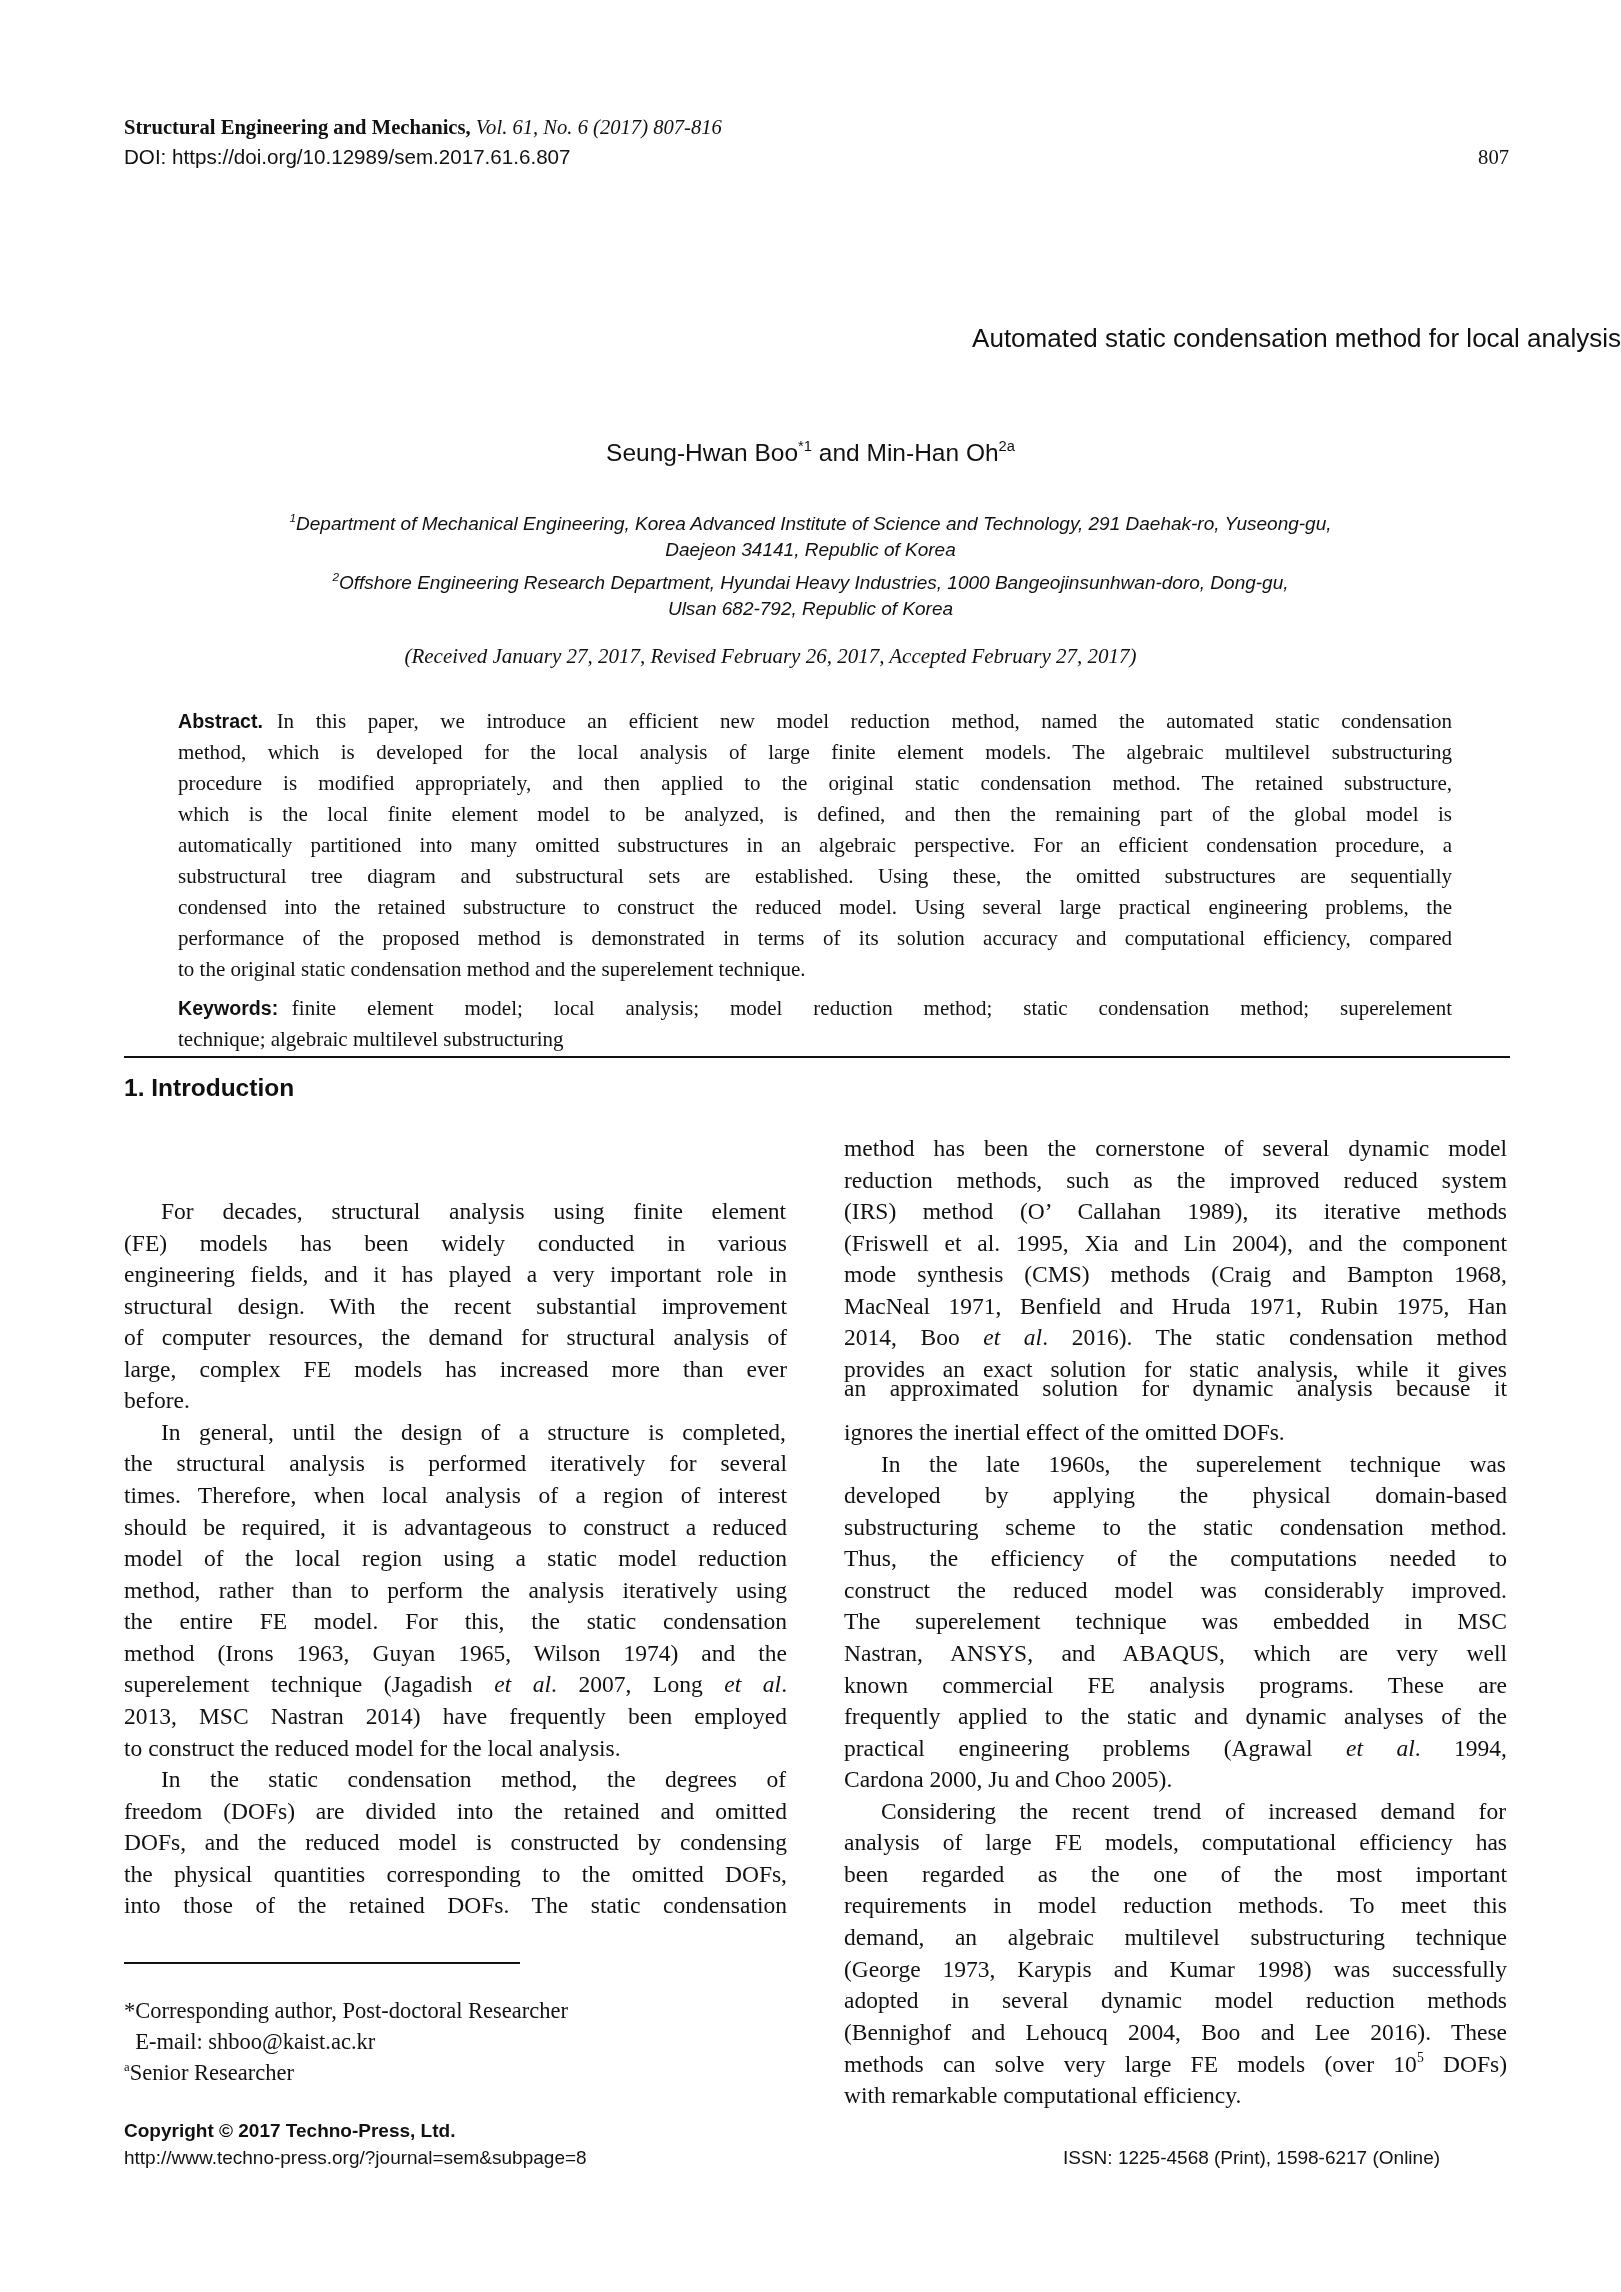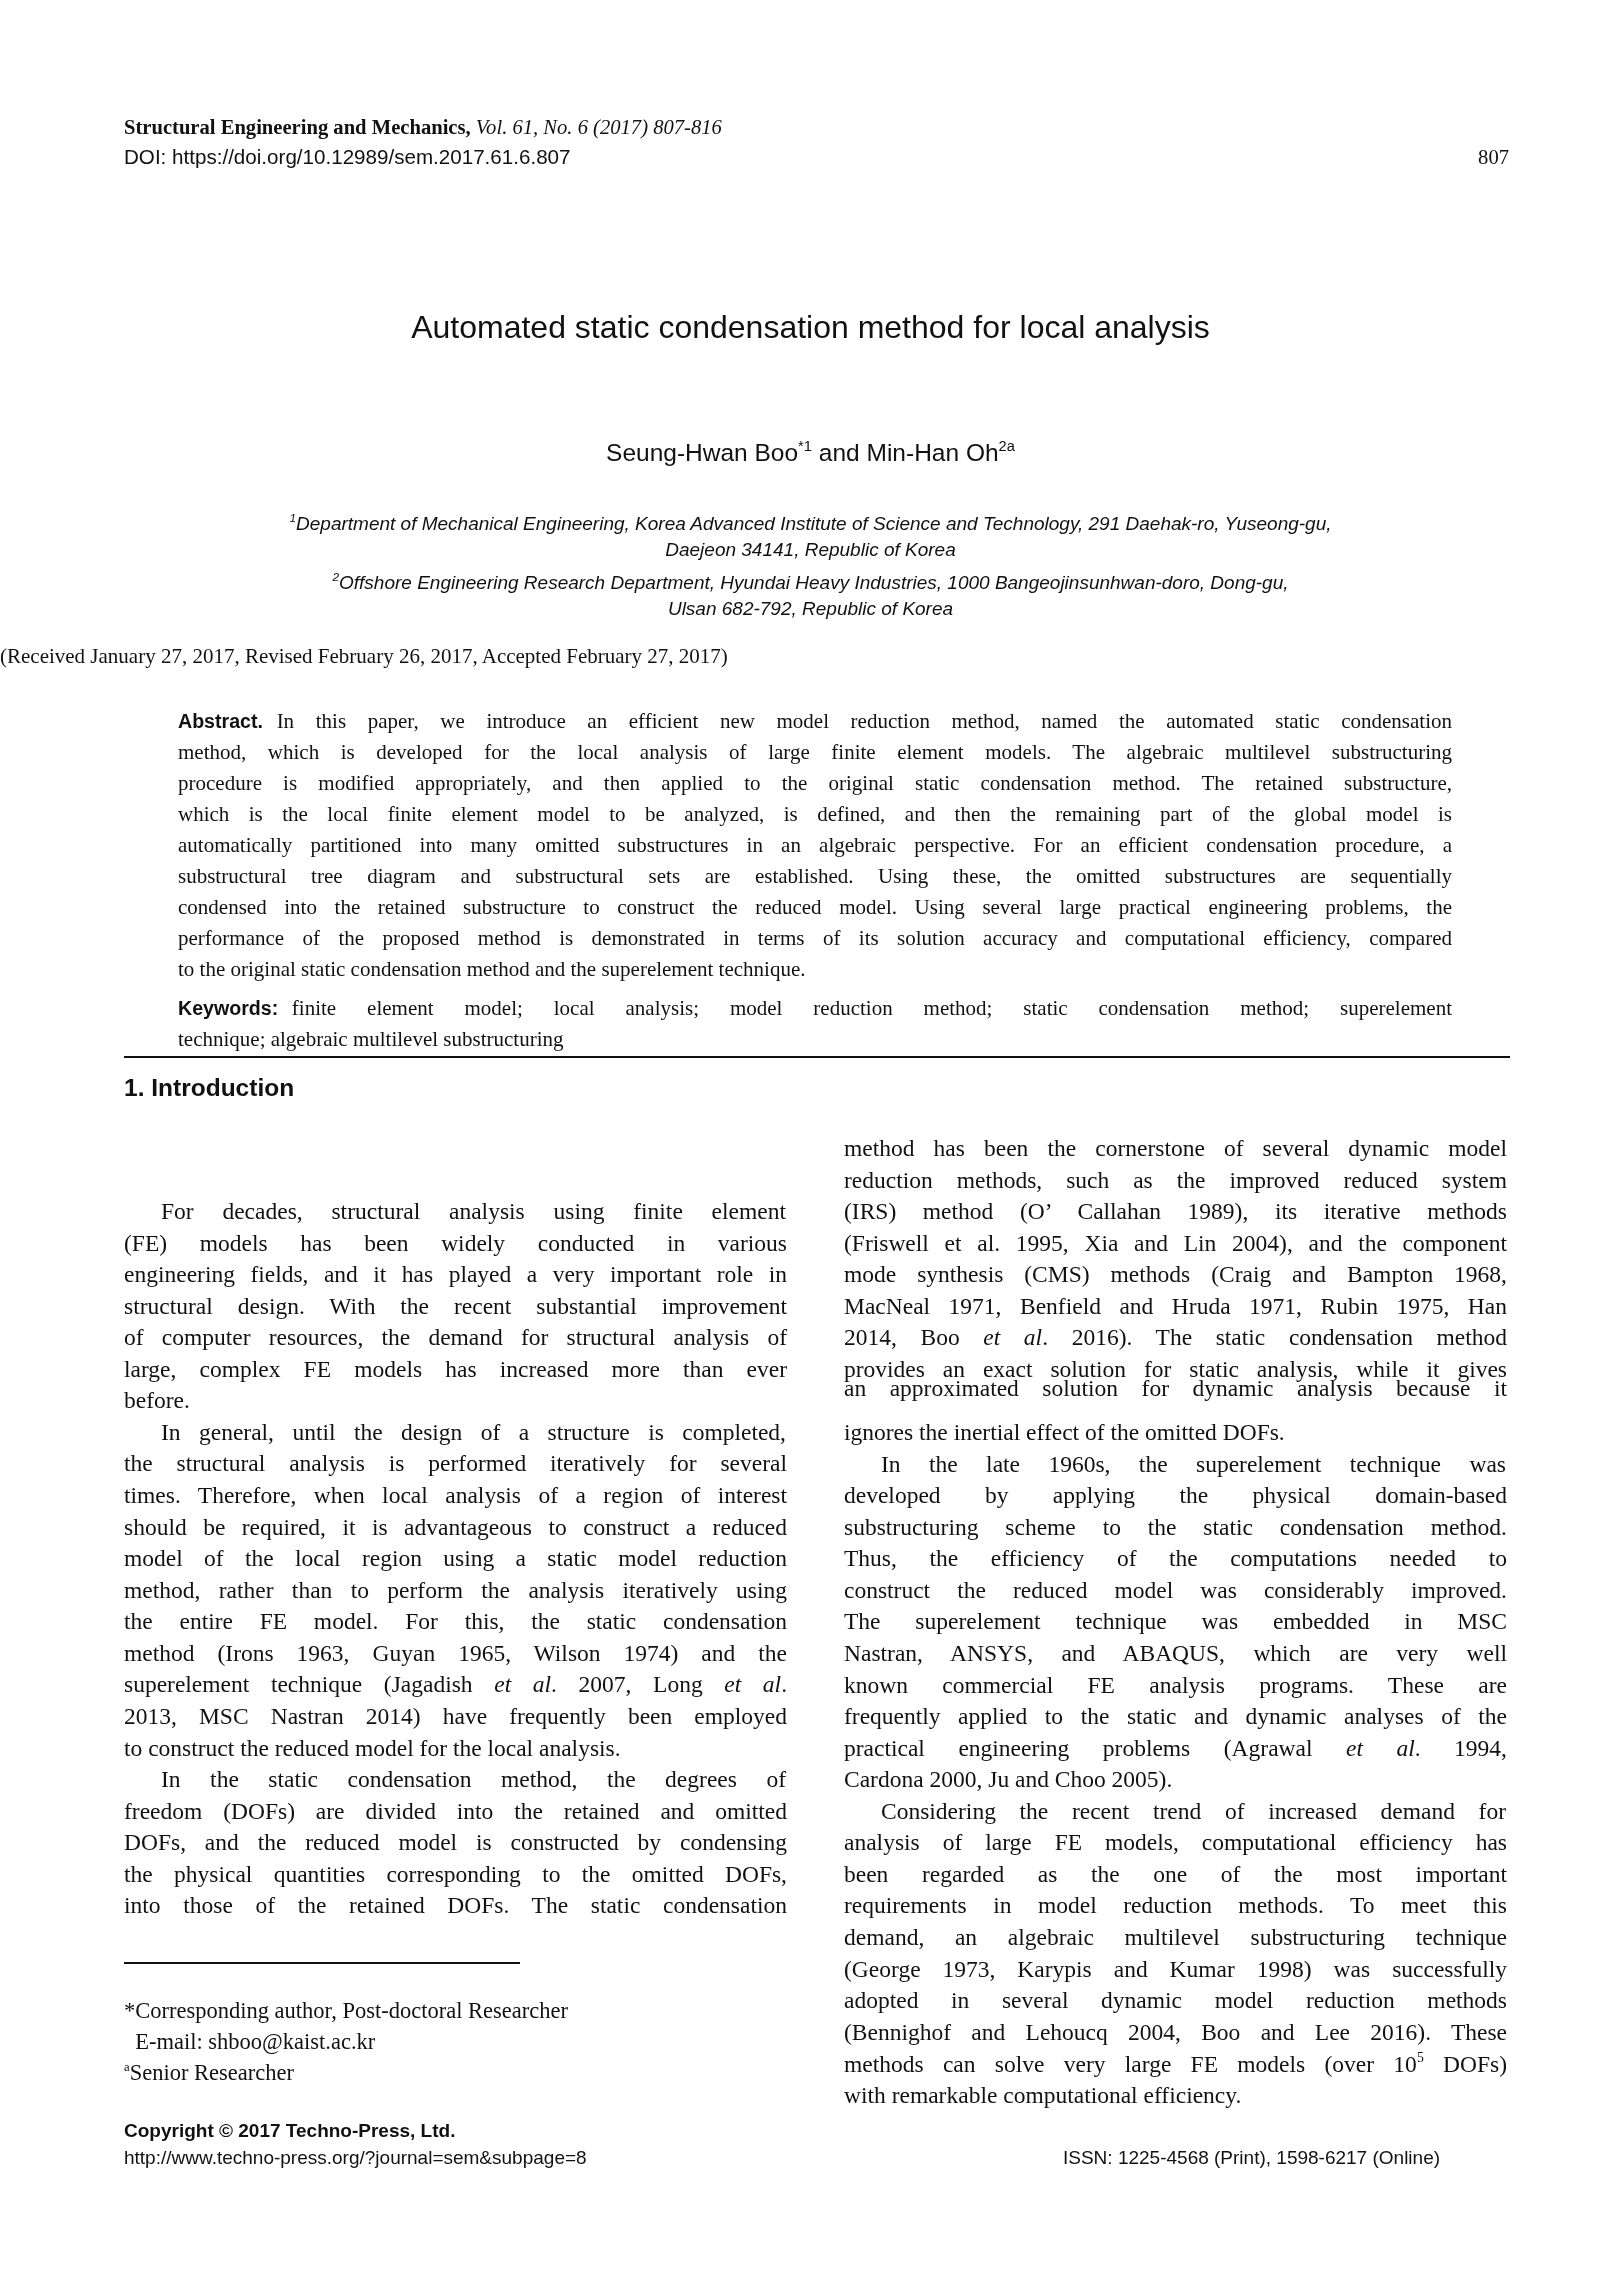--- a/index.html
+++ b/index.html
@@ -9,26 +9,26 @@
   .sans { font-family: "Liberation Sans", "DejaVu Sans", sans-serif; }
 
   
   .journal-line { left: 124px; top: 116px; font-size: 20.6px; white-space: nowrap; }
   .journal-line b { font-weight: bold; }
   .journal-line i { font-style: italic; }
   .doi-line { left: 124px; top: 145px; font-size: 20.6px; white-space: nowrap; }
   .page-num { left: 1470px; top: 146px; width: 39px; text-align: right; font-size: 20.6px; }
 
   
-  .title { left: 0; width: 1621px; text-align: center; font-size: 32px; line-height: 41px; top: 307px; }
+  .title { left: 0; width: 1621px; text-align: right; font-size: 26px; line-height: 41px; top: 318px; }
   .authors { left: 0; width: 1621px; text-align: center; font-size: 24.5px; top: 438px; }
   .authors sup { font-size: 14.7px; vertical-align: 9.8px; }
   .affil { left: 0; width: 1621px; text-align: center; font-size: 19px; line-height: 26.5px; font-style: italic; top: 505px; }
   .affil sup { font-size: 11.8px; vertical-align: 7.8px; }
-  .received { left: 0; width: 1541px; text-align: left; font-size: 21px; top: 644px; }
+  .received { left: 0; width: 1541px; text-align: center; font-size: 21px; font-style: italic; top: 644px; }
 
   
   .abs-block { left: 178px; width: 1274px; font-size: 21px; line-height: 31px; }
   .abs-line { position: absolute; left: 0; width: 1274px; text-align: justify; text-align-last: justify; white-space: nowrap; }
   .abs-line.last { text-align-last: left; }
   .label-bold { font-family: "Liberation Sans", "DejaVu Sans", sans-serif; font-weight: bold; font-size: 19.6px; margin-right: 13.7px; }
   .rule-wide { left: 124px; width: 1386px; top: 1056px; height: 0; border-top: 2px solid #111; }
 
   
   .col { width: 663px; font-size: 23.5px; }

